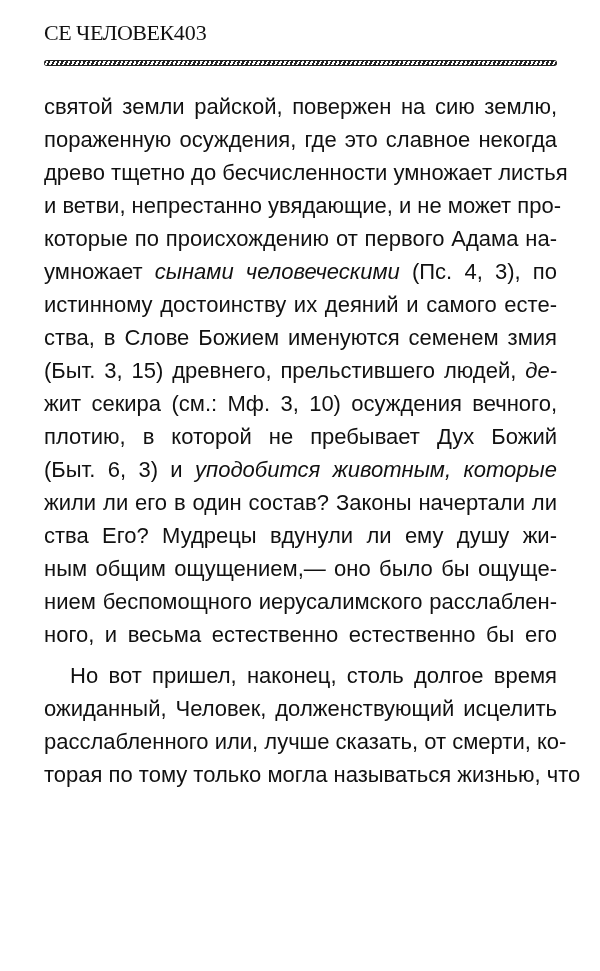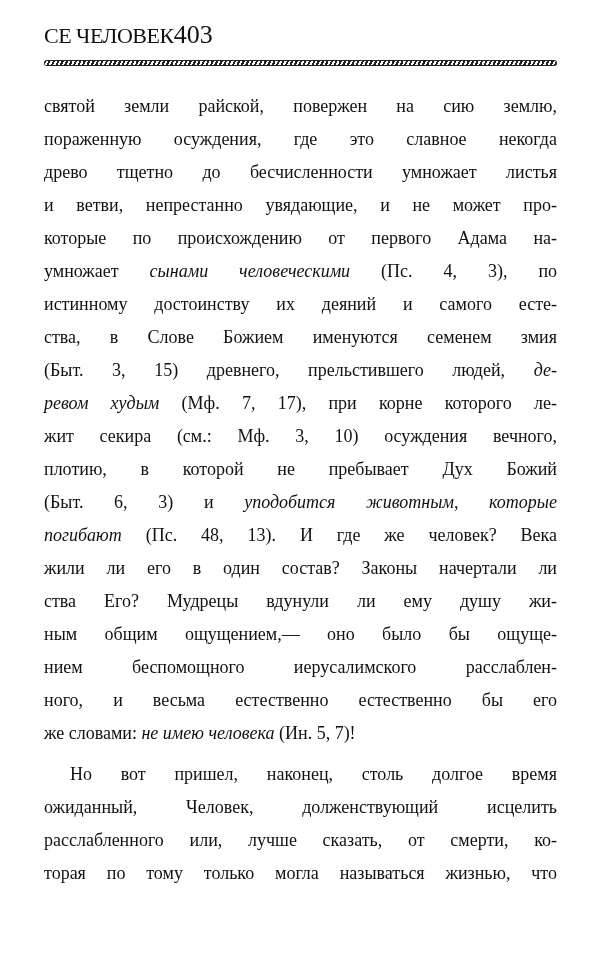--- a/index.html
+++ b/index.html
@@ -1,27 +1,27 @@
 <!DOCTYPE html>
 <html><head>
 <meta charset="utf-8">
 <style>
   html, body { margin: 0; padding: 0; background: #ffffff; }
   body { width: 600px; height: 971px; position: relative; overflow: hidden; color: #111111;
          font-family: "DejaVu Serif", "Liberation Serif", serif; }
   .header { position: absolute; left: 44px; right: 43px; top: 20px; height: 30px;
             display: flex; justify-content: flex-start; align-items: baseline; }
   .running-title { font-size: 22px; letter-spacing: -0.5px; font-family: "Liberation Serif", serif; }
-  .page-number { font-size: 26px; font-family: "Liberation Serif", serif; }
+  .page-number { font-size: 22px; font-family: "Liberation Serif", serif; }
   .rule { position: absolute; left: 44px; top: 60px; width: 513px; height: 6px;
           background: repeating-linear-gradient(115deg, #222 0px, #222 2px, #ffffff 2px, #ffffff 4px);
           border-top: 1px solid #222; border-bottom: 1px solid #222; border-radius: 3px; box-sizing: border-box; }
   .body-text { position: absolute; left: 44px; top: 90px; width: 513px; }
-  .line { height: 33px; line-height: 33px; font-size: 18px; white-space: nowrap;
-          text-align: justify; text-align-last: justify; font-family: Liberation Serif, serif; }
+  .line { height: 33px; line-height: 33px; font-size: 22px; white-space: nowrap;
+          text-align: justify; text-align-last: justify; font-family: Liberation Sans, sans-serif; }
   .line.last { text-align-last: left; }
   .line.indent { padding-left: 26px; }
   .para-gap { height: 8px; }
   i { font-style: italic; }
 </style>
 </head>
 <body>
 
 <div class="header">
   <span class="running-title">СЕ ЧЕЛОВЕК</span>
@@ -33,31 +33,28 @@
     <div>
       <div class="line"><span>святой земли райской, повержен на сию землю,</span></div>
       <div class="line"><span>пораженную осуждения, где это славное некогда</span></div>
       <div class="line"><span>древо тщетно до бесчисленности умножает листья</span></div>
       <div class="line"><span>и ветви, непрестанно увядающие, и не может про-</span></div>
       <div class="line"><span>которые по происхождению от первого Адама на-</span></div>
       <div class="line"><span>умножает </span><i>сынами человеческими</i><span> (Пс. 4, 3), по</span></div>
       <div class="line"><span>истинному достоинству их деяний и самого есте-</span></div>
       <div class="line"><span>ства, в Слове Божием именуются семенем змия</span></div>
       <div class="line"><span>(Быт. 3, 15) древнего, прельстившего людей, </span><i>де-</i></div>
-      <div class="line"><i>ревом худым</i><span> (Мф. 7, 17), при корне которого ле-</span></div>
       <div class="line"><span>жит секира (см.: Мф. 3, 10) осуждения вечного,</span></div>
       <div class="line"><span>плотию, в которой не пребывает Дух Божий</span></div>
       <div class="line"><span>(Быт. 6, 3) и </span><i>уподобится животным, которые</i></div>
-      <div class="line"><i>погибают</i><span> (Пс. 48, 13). И где же человек? Века</span></div>
       <div class="line"><span>жили ли его в один состав? Законы начертали ли</span></div>
       <div class="line"><span>ства Его? Мудрецы вдунули ли ему душу жи-</span></div>
       <div class="line"><span>ным общим ощущением,— оно было бы ощуще-</span></div>
       <div class="line"><span>нием беспомощного иерусалимского расслаблен-</span></div>
       <div class="line"><span>ного, и весьма естественно естественно бы его</span></div>
-      <div class="line last"><span>же словами: </span><i>не имею человека</i><span> (Ин. 5, 7)!</span></div>
     </div>
     <div class="para-gap"></div>
     <div>
       <div class="line indent"><span>Но вот пришел, наконец, столь долгое время</span></div>
       <div class="line"><span>ожиданный, Человек, долженствующий исцелить</span></div>
       <div class="line"><span>расслабленного или, лучше сказать, от смерти, ко-</span></div>
       <div class="line"><span>торая по тому только могла называться жизнью, что</span></div>
     </div>
   </div>
 

